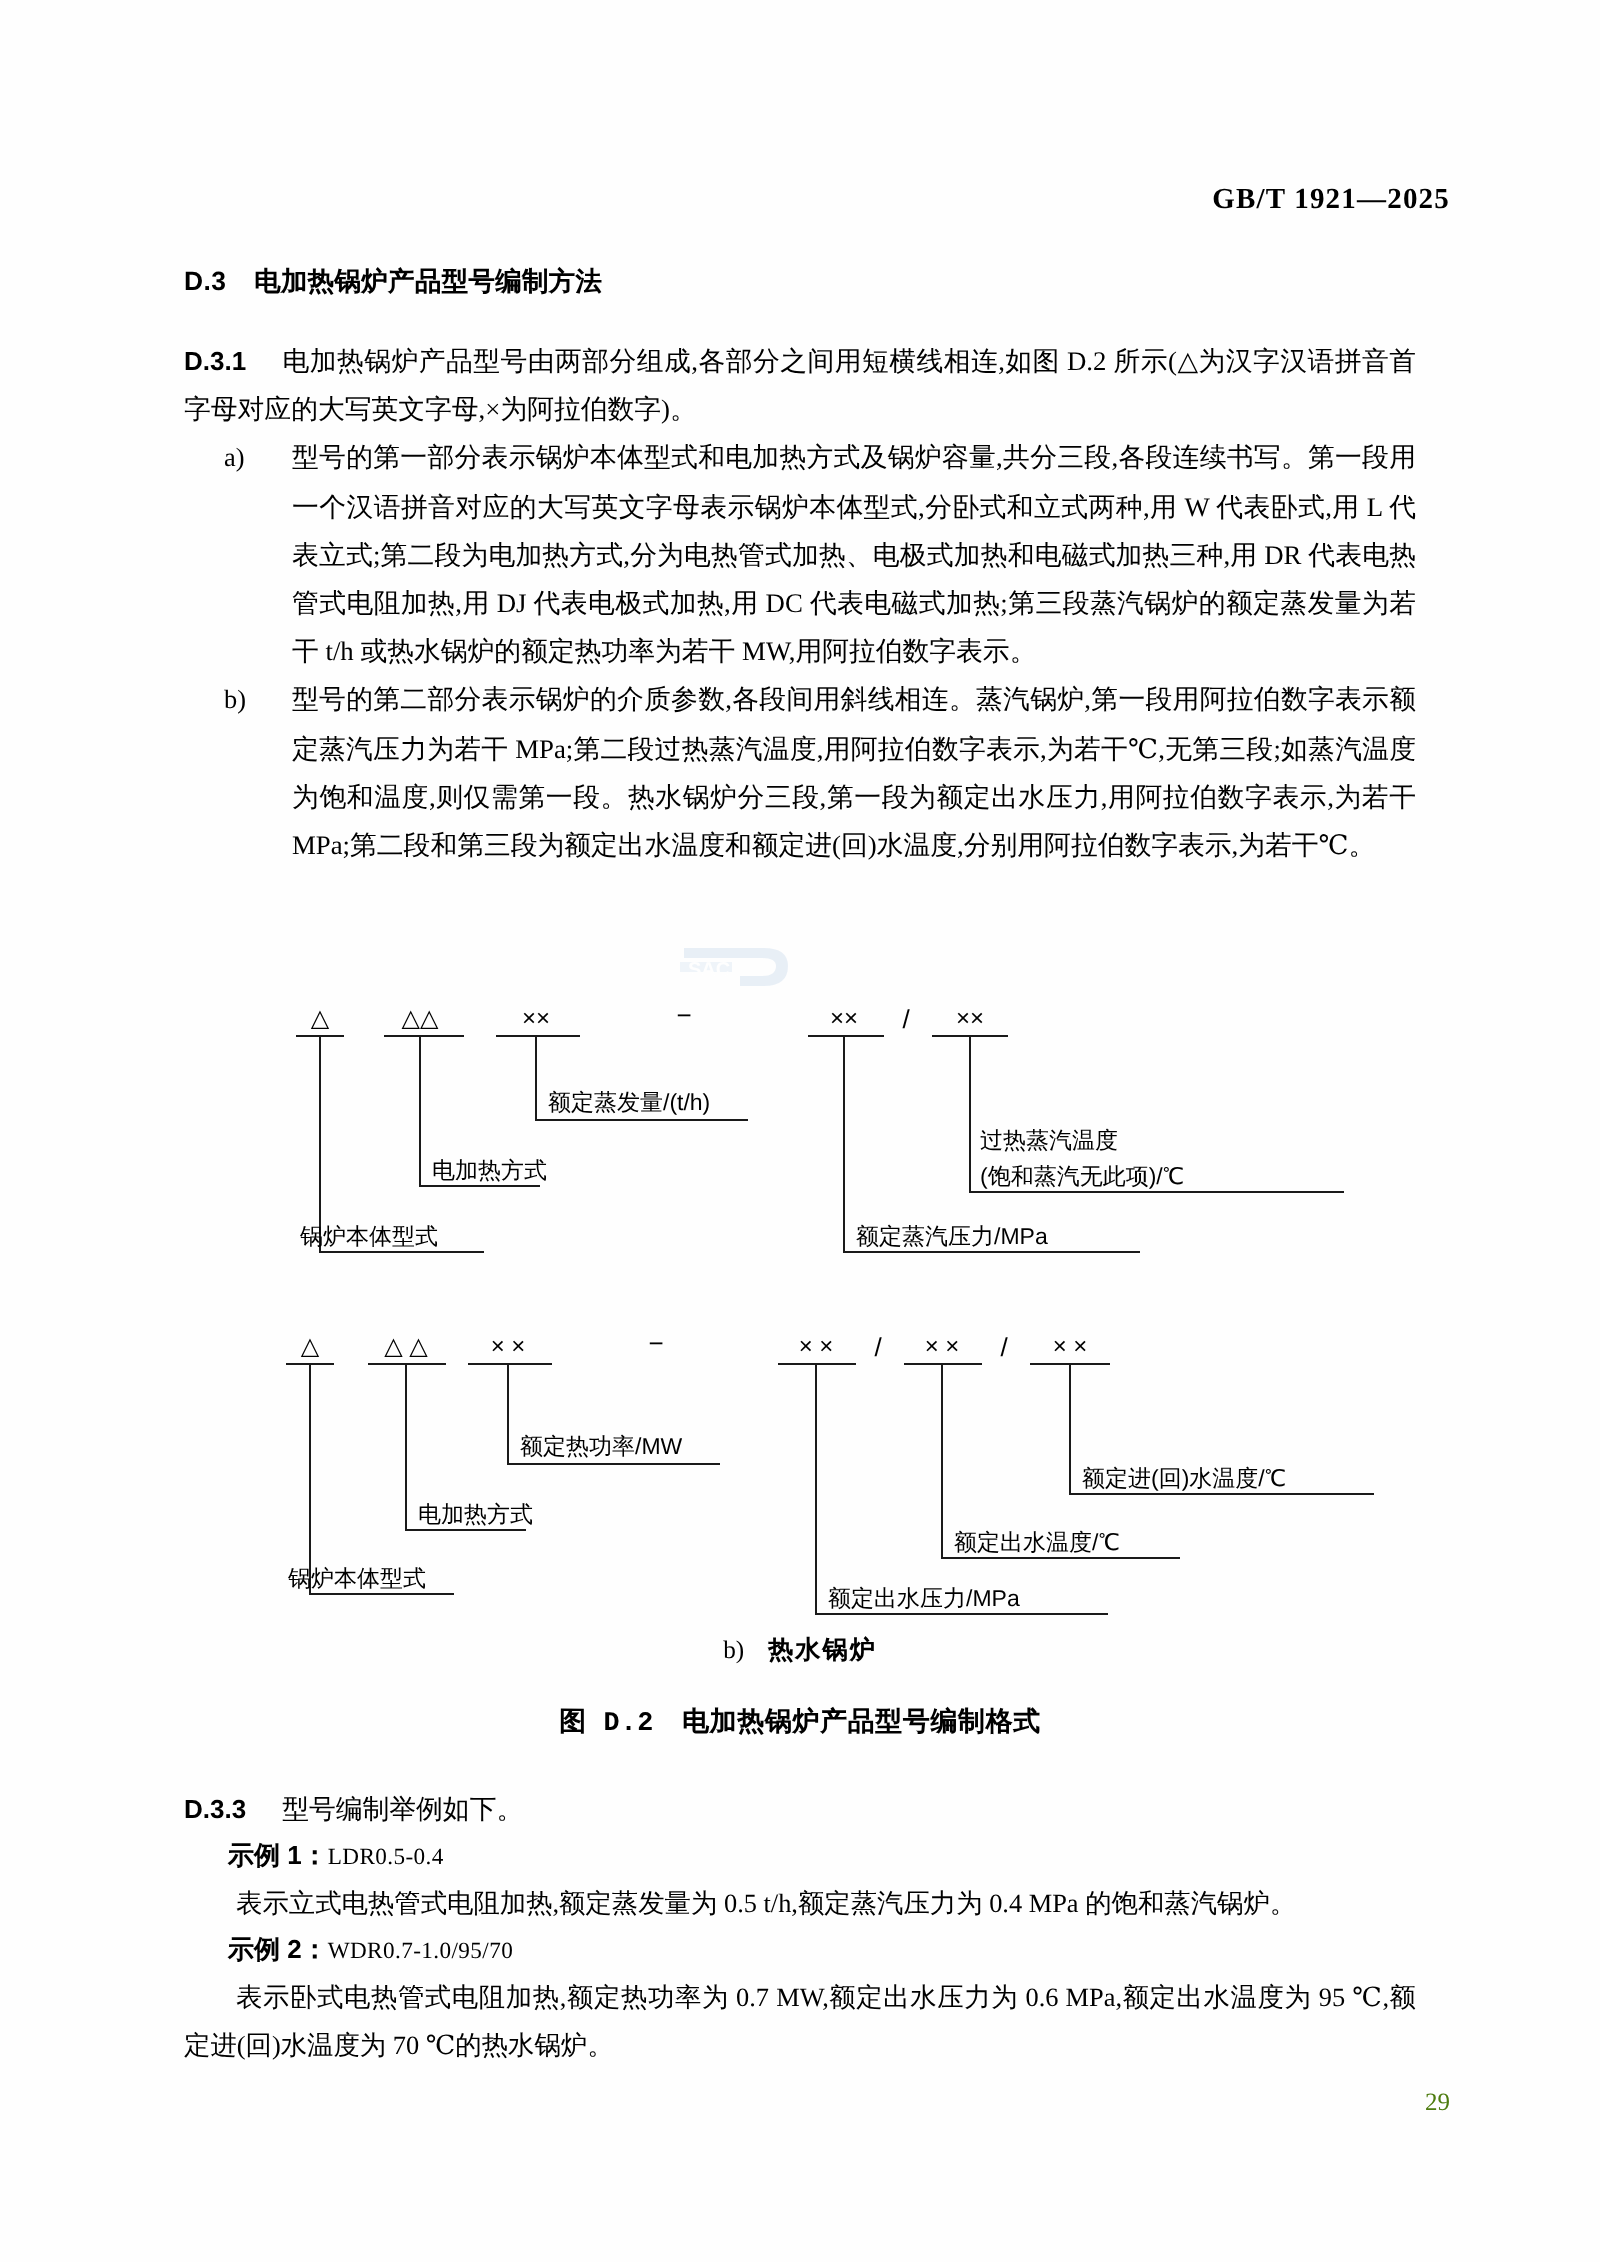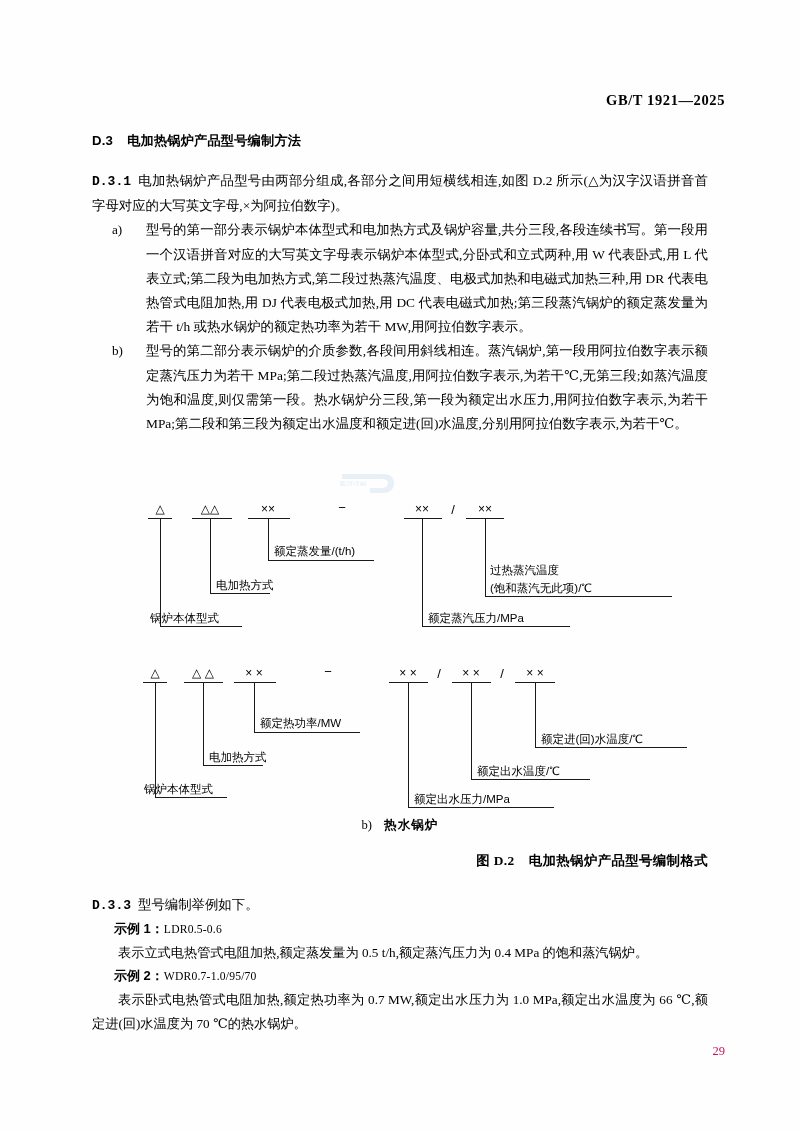--- a/index.html
+++ b/index.html
@@ -51,23 +51,23 @@
   h3.sec-title .num { margin-right: 14px; }
 
   p.para {
     font-size: 13.4px;
     line-height: 24.2px;
     margin: 0 0 0 0;
     text-align: justify;
     text-justify: inter-ideograph;
   }
   p.para .lead {
-    font-family: Liberation Mono, monospace;
-    font-weight: bold;
-    margin-right: 7px;
+    font-family: Liberation Sans, sans-serif;
+    font-weight: bold;
+    margin-right: 18px;
     font-size: 13px;
   }
 
   ol.alpha {
     list-style: none;
     margin: 0;
     padding: 0;
   }
   ol.alpha > li {
     position: relative;
@@ -101,22 +101,22 @@
 
   .cap {
     text-align: center;
     font-size: 12.6px;
     font-family: "Liberation Serif", serif;
   }
   .cap .cl { margin-right: 12px; }
   .cap .ct { font-weight: bold; letter-spacing: 1px; }
 
   .fig-caption {
-    text-align: right;
-    font-family: Liberation Serif, serif;
+    text-align: center;
+    font-family: Liberation Mono, monospace;
     font-weight: bold;
     font-size: 13.4px;
     letter-spacing: 0.4px;
   }
   .fig-caption .fnum { margin-right: 14px; }
 
   
   .examples {
     position: absolute;
     left: 92px;
@@ -143,21 +143,21 @@
     margin: 0;
   }
   .ex-body.ind { text-indent: 26px; }
 
   
   .pageno {
     position: absolute;
     right: 75px;
     top: 1044px;
     font-size: 12.5px;
-    color: #be185d;
+    color: #4d7c0f;
   }
 
   
   .watermark {
     position: absolute;
     left: 336px;
     top: 471px;
     width: 62px;
     height: 26px;
     opacity: 0.30;
@@ -186,21 +186,21 @@
     <h3 class="sec-title">
       <span class="num">D.3</span><span>电加热锅炉产品型号编制方法</span>
     </h3>
 
     <p class="para">
       <span class="lead">D.3.1</span><span>电加热锅炉产品型号由两部分组成,各部分之间用短横线相连,如图 D.2 所示(△为汉字汉语拼音首字母对应的大写英文字母,×为阿拉伯数字)。</span>
     </p>
 
     <ol class="alpha">
       <li>
-        <span class="marker">a)</span><span>型号的第一部分表示锅炉本体型式和电加热方式及锅炉容量,共分三段,各段连续书写。第一段用一个汉语拼音对应的大写英文字母表示锅炉本体型式,分卧式和立式两种,用 W 代表卧式,用 L 代表立式;第二段为电加热方式,第二段过热蒸汽温度、电极式加热和电磁式加热三种,用 DR 代表电热管式电阻加热,用 DJ 代表电极式加热,用 DC 代表电磁式加热;第三段蒸汽锅炉的额定蒸发量为若干 t/h 或热水锅炉的额定热功率为若干 MW,用阿拉伯数字表示。</span>
+        <span class="marker">a)</span><span>型号的第一部分表示锅炉本体型式和电加热方式及锅炉容量,共分三段,各段连续书写。第一段用一个汉语拼音对应的大写英文字母表示锅炉本体型式,分卧式和立式两种,用 W 代表卧式,用 L 代表立式;第二段为电加热方式,分为电热管式加热、电极式加热和电磁式加热三种,用 DR 代表电热管式电阻加热,用 DJ 代表电极式加热,用 DC 代表电磁式加热;第三段蒸汽锅炉的额定蒸发量为若干 t/h 或热水锅炉的额定热功率为若干 MW,用阿拉伯数字表示。</span>
       </li>
       <li>
         <span class="marker">b)</span><span>型号的第二部分表示锅炉的介质参数,各段间用斜线相连。蒸汽锅炉,第一段用阿拉伯数字表示额定蒸汽压力为若干 MPa;第二段过热蒸汽温度,用阿拉伯数字表示,为若干℃,无第三段;如蒸汽温度为饱和温度,则仅需第一段。热水锅炉分三段,第一段为额定出水压力,用阿拉伯数字表示,为若干 MPa;第二段和第三段为额定出水温度和额定进(回)水温度,分别用阿拉伯数字表示,为若干℃。</span>
       </li>
     </ol>
 
   </div>
 
   <div class="figure-wrap">
 
@@ -296,26 +296,26 @@
       <span class="fnum">图 D.2</span><span>电加热锅炉产品型号编制格式</span>
     </div>
   </div>
 
   <div class="examples">
     <p class="para" style="margin:0">
       <span class="lead">D.3.3</span><span>型号编制举例如下。</span>
     </p>
 
     <div class="ex-line">
-      <span class="ex-lead">示例 1：</span><span class="code">LDR0.5-0.6</span>
+      <span class="ex-lead">示例 1：</span><span class="code">LDR0.5-0.4</span>
     </div>
     <p class="ex-body ind">表示立式电热管式电阻加热,额定蒸发量为 0.5 t/h,额定蒸汽压力为 0.4 MPa 的饱和蒸汽锅炉。</p>
 
     <div class="ex-line">
       <span class="ex-lead">示例 2：</span><span class="code">WDR0.7-1.0/95/70</span>
     </div>
-    <p class="ex-body ind">表示卧式电热管式电阻加热,额定热功率为 0.7 MW,额定出水压力为 1.0 MPa,额定出水温度为 66 ℃,额定进(回)水温度为 70 ℃的热水锅炉。</p>
+    <p class="ex-body ind">表示卧式电热管式电阻加热,额定热功率为 0.7 MW,额定出水压力为 0.6 MPa,额定出水温度为 95 ℃,额定进(回)水温度为 70 ℃的热水锅炉。</p>
 
   </div>
 
   <div class="pageno">29</div>
 
 </div>
 
 </body></html>

